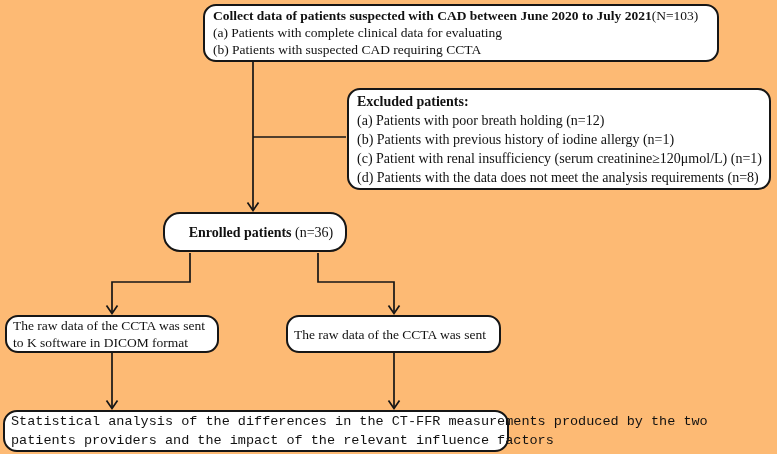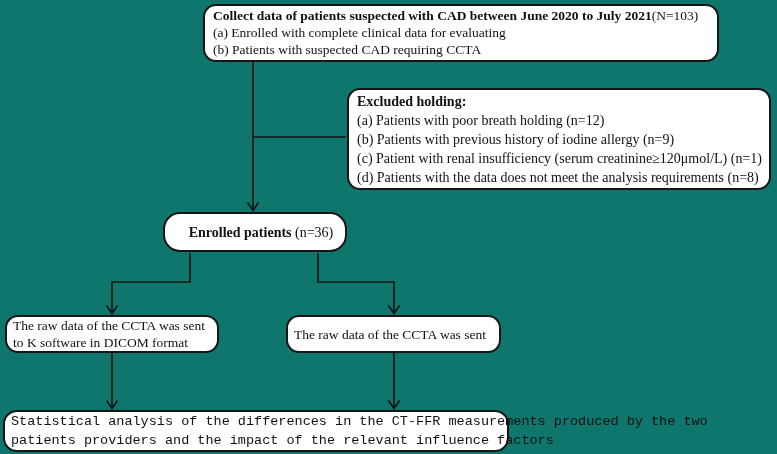--- a/index.html
+++ b/index.html
@@ -4,21 +4,21 @@
 <style>
   html, body {
     margin: 0;
     padding: 0;
     background: #ffffff;
   }
   .canvas {
     position: relative;
     width: 777px;
     height: 454px;
-    background: #0f766e;
+    background: #fdba74;
     font-family: "Liberation Serif", "DejaVu Serif", serif;
     color: #111111;
     overflow: hidden;
   }
   .connector-layer {
     position: absolute;
     left: 0;
     top: 0;
     width: 777px;
     height: 454px;
@@ -124,28 +124,28 @@
 
     <path d="M112 353 L112 407"></path>
     <path d="M106.5 400.5 L112 408.5 L117.5 400.5"></path>
 
     <path d="M394 353 L394 407"></path>
     <path d="M388.5 400.5 L394 408.5 L399.5 400.5"></path>
   </svg>
 
   <div class="fc-box box-collect">
     <div class="title-line"><span class="bold">Collect data of patients suspected with CAD between June 2020 to July 2021</span><span>(N=103)</span></div>
-    <div class="line">(a) Enrolled with complete clinical data for evaluating</div>
+    <div class="line">(a) Patients with complete clinical data for evaluating</div>
     <div class="line">(b) Patients with suspected CAD requiring CCTA</div>
   </div>
 
   <div class="fc-box box-excluded">
-    <div class="line bold">Excluded holding:</div>
+    <div class="line bold">Excluded patients:</div>
     <div class="line">(a) Patients with poor breath holding (n=12)</div>
-    <div class="line">(b) Patients with previous history of iodine allergy (n=9)</div>
+    <div class="line">(b) Patients with previous history of iodine allergy (n=1)</div>
     <div class="line">(c) Patient with renal insufficiency (serum creatinine≥120μmol/L) (n=1)</div>
     <div class="line">(d) Patients with the data does not meet the analysis requirements (n=8)</div>
   </div>
 
   <div class="fc-box box-enrolled">
     <span class="bold">Enrolled patients</span>&nbsp;<span>(n=36)</span>
   </div>
 
   <div class="fc-box box-k">
     <div class="line">The raw data of the CCTA was sent</div>

